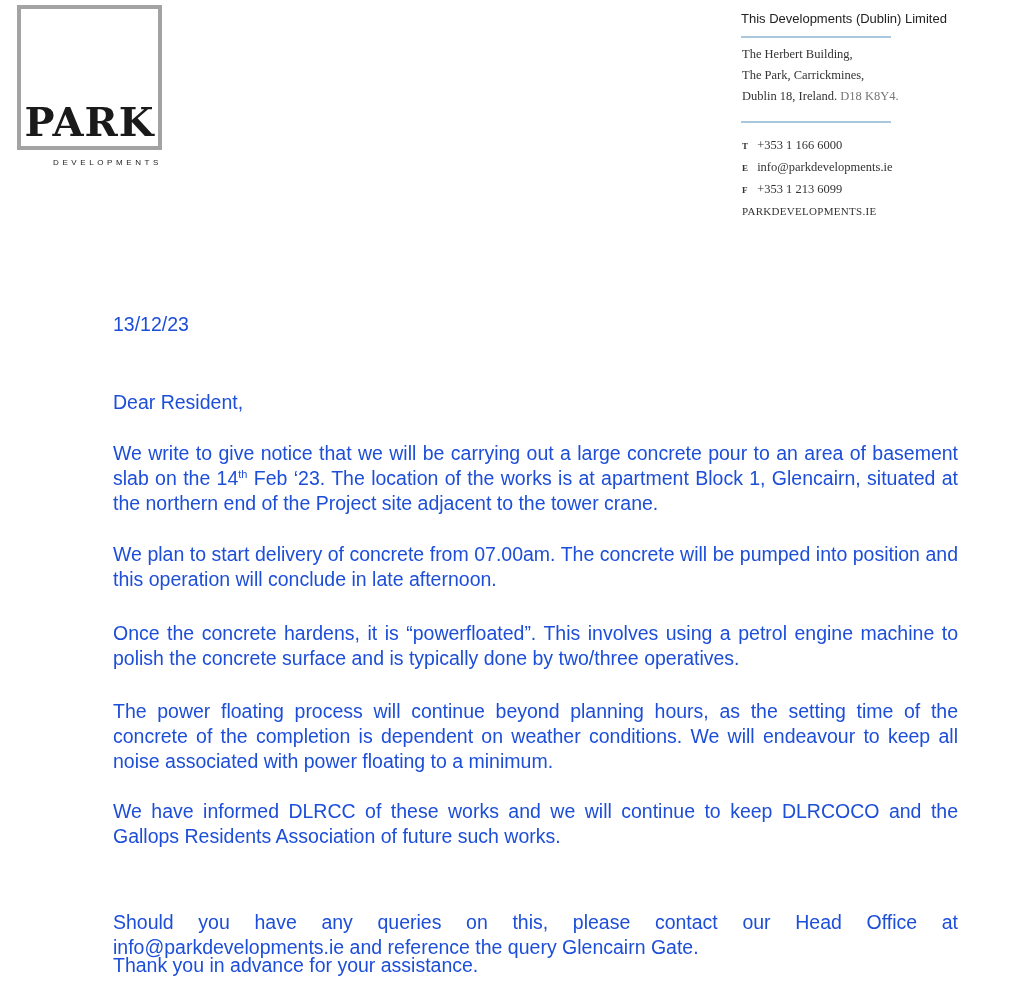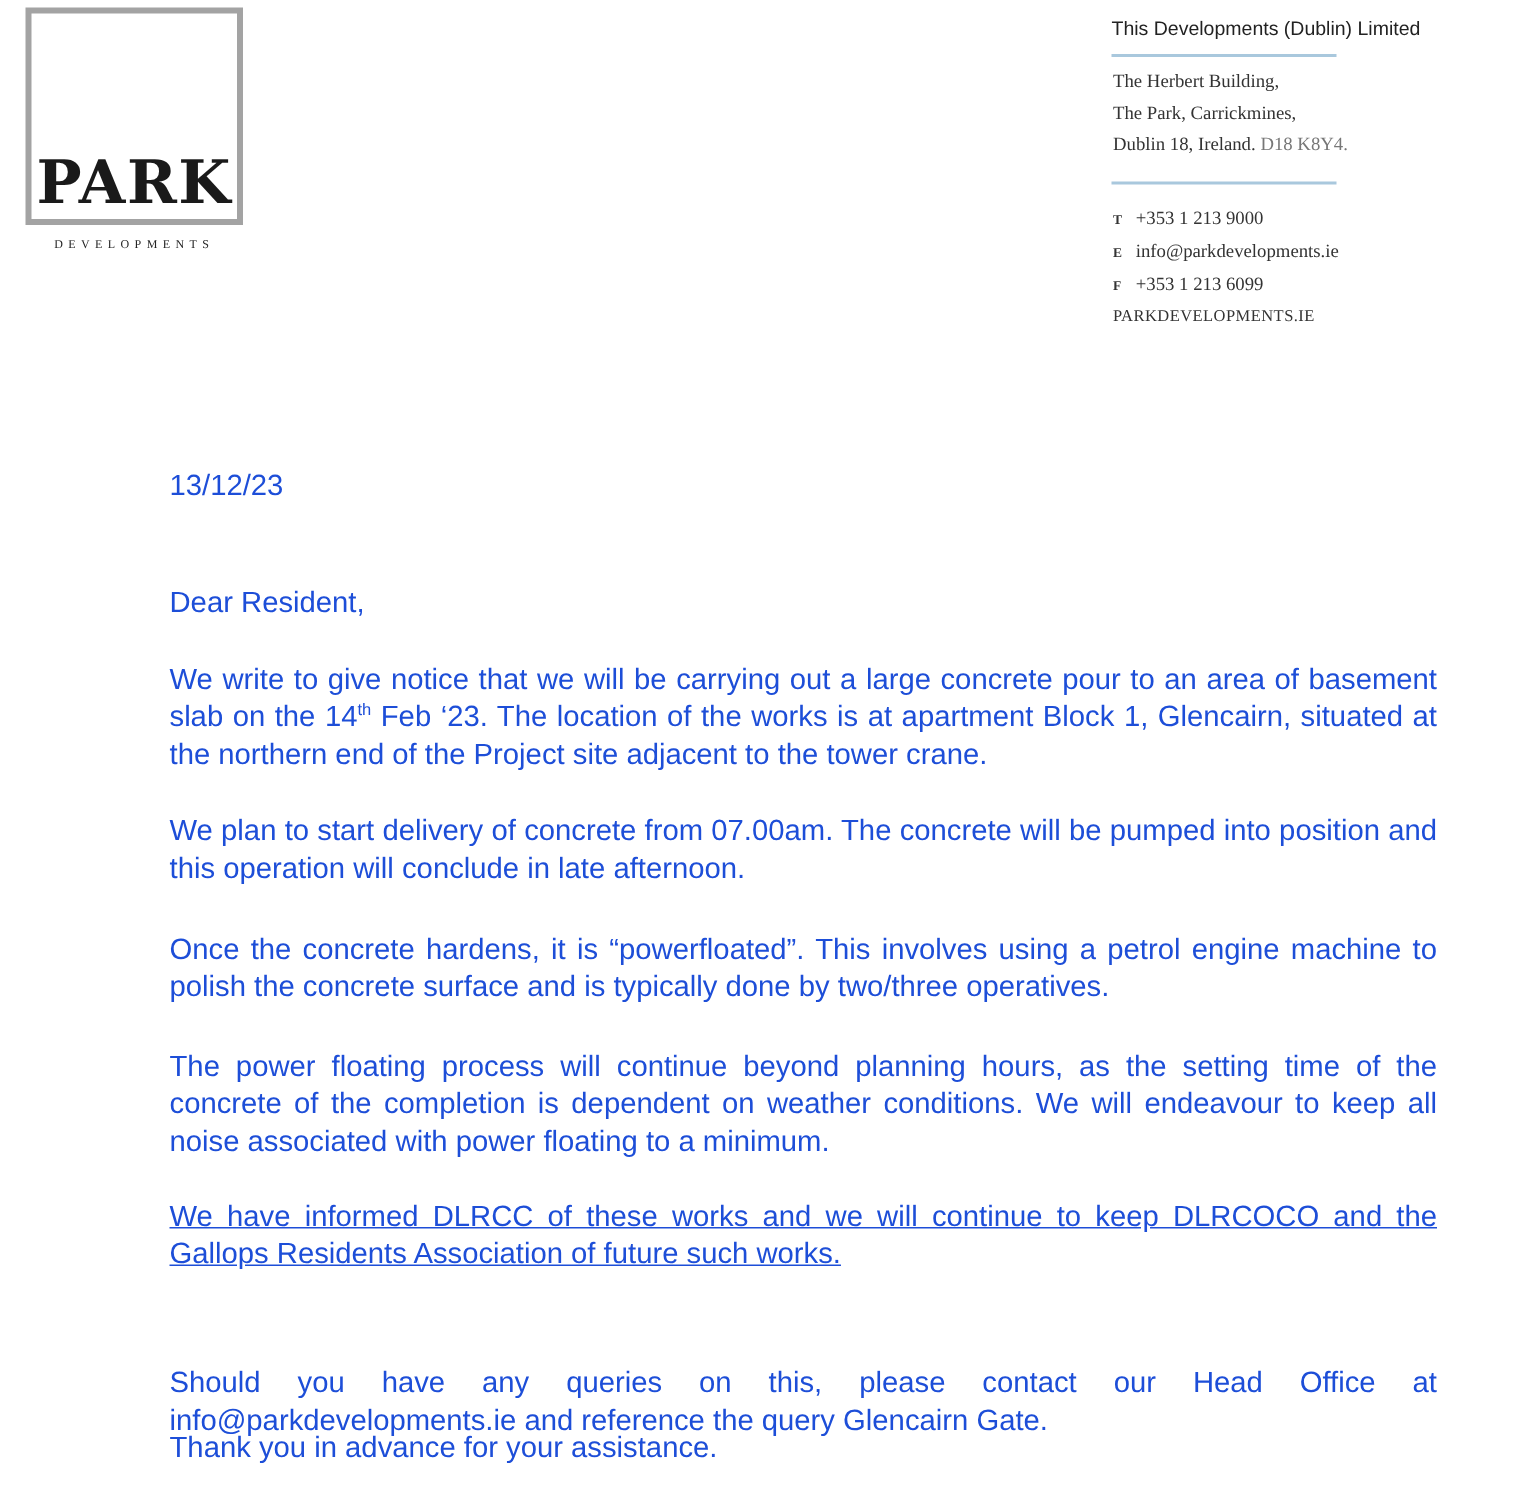--- a/index.html
+++ b/index.html
@@ -10,22 +10,22 @@
     .logo-box {
       position: absolute; left: 17px; top: 5px; width: 145px; height: 145px;
       border: 4px solid #a3a3a3; box-sizing: border-box;
     }
     .logo-word {
       position: absolute; left: 0; right: 0; bottom: 4px; text-align: center;
       font-family: "DejaVu Serif", serif; font-weight: bold; font-size: 40px;
       letter-spacing: 1px; color: #1a1a1a; line-height: 1;
     }
     .logo-sub {
-      position: absolute; left: 17px; top: 158px; width: 145px; text-align: center;
-      font-family: Liberation Serif, serif; font-size: 8px; letter-spacing: 3.6px;
+      position: absolute; left: 17px; top: 158px; width: 145px; text-align: right;
+      font-family: Liberation Sans, sans-serif; font-size: 8px; letter-spacing: 3.6px;
       color: #222;
     }
     .company {
       position: absolute; left: 741px; top: 11px;
       font-family: "Liberation Sans", sans-serif; font-size: 13px; color: #222;
     }
     .rule {
       position: absolute; left: 741px; width: 150px; height: 2px; background: #a9c8dd;
     }
     .addr {
@@ -59,21 +59,21 @@
   <div>The Herbert Building,</div>
   <div>The Park, Carrickmines,</div>
   <div><span>Dublin 18, Ireland.</span> <span class="light">D18 K8Y4.</span></div>
 </div>
 
 <div class="rule" style="top:121px;"></div>
 
 <div class="addr" style="top:135px;">
   <div class="contact-row">
     <span class="k">T</span>
-    <span>+353 1 213 9000</span>
+    <span>+353 1 166 6000</span>
   </div>
   <div class="contact-row">
     <span class="k">E</span>
     <span>info@parkdevelopments.ie</span>
   </div>
   <div class="contact-row">
     <span class="k">F</span>
     <span>+353 1 213 6099</span>
   </div>
   <div class="website">PARKDEVELOPMENTS.IE</div>
@@ -91,21 +91,21 @@
 </div>
 
 <div class="body-text" style="top:594px;">
   <p class="para">Once the concrete hardens, it is “powerfloated”. This involves using a petrol engine machine to polish the concrete surface and is typically done by two/three operatives.</p>
 </div>
 
 <div class="body-text" style="top:672px;">
   <p class="para">The power floating process will continue beyond planning hours, as the setting time of the concrete of the completion is dependent on weather conditions. We will endeavour to keep all noise associated with power floating to a minimum.</p>
 </div>
 
-<div class="body-text" style="top:772px;text-decoration:underline;">
+<div class="body-text" style="top:772px;">
   <p class="para">We have informed DLRCC of these works and we will continue to keep DLRCOCO and the Gallops Residents Association of future such works.</p>
 </div>
 
 <div class="body-text" style="top:883px;">
   <p class="para">Should you have any queries on this, please contact our Head Office at info@parkdevelopments.ie and reference the query Glencairn Gate.</p>
 </div>
 
 <div class="body-text" style="top:926px;">
   <p class="para">Thank you in advance for your assistance.</p>
 </div>

